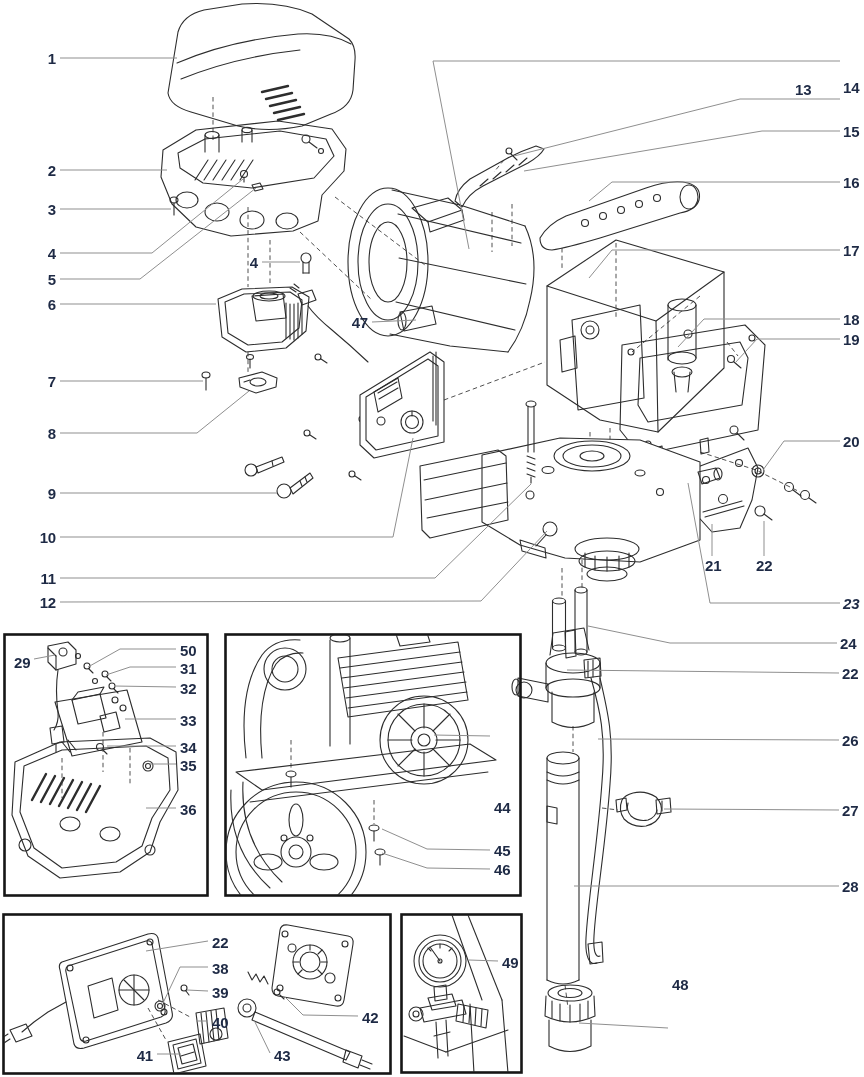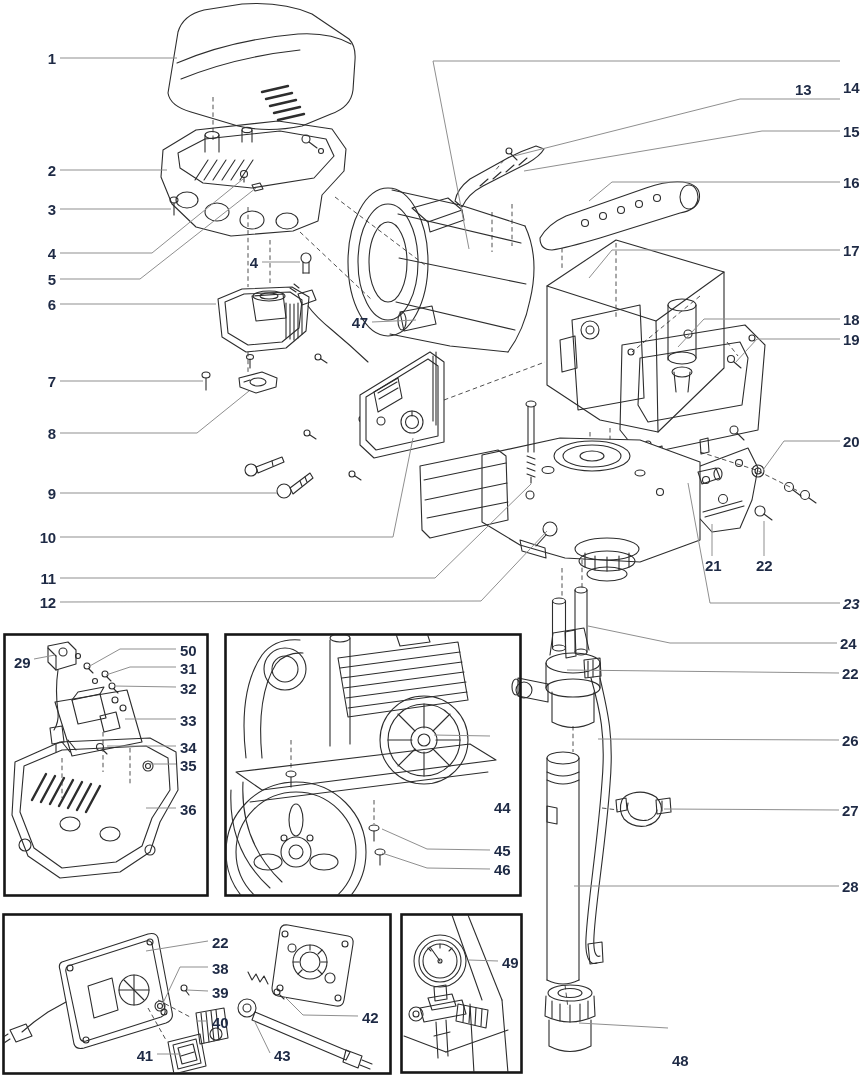--- a/index.html
+++ b/index.html
@@ -648,21 +648,21 @@
       <div class="callout" style="top: 339px; left: 843px;">19</div>
       <div class="callout" style="top: 441px; left: 843px;">20</div>
       <div class="callout" style="top: 565px; left: 705px;">21</div>
       <div class="callout" style="top: 565px; left: 756px;">22</div>
       <div class="callout" style="top: 603px; left: 843px; font-style: italic;">23</div>
       <div class="callout" style="top: 643px; left: 840px;">24</div>
       <div class="callout" style="top: 673px; left: 842px;">22</div>
       <div class="callout" style="top: 740px; left: 842px;">26</div>
       <div class="callout" style="top: 810px; left: 842px;">27</div>
       <div class="callout" style="top: 886px; left: 842px;">28</div>
-      <div class="callout" style="top: 1060px; left: 672px;">48</div>
+      <div class="callout" style="top: 984px; left: 672px;">48</div>
       <div class="callout" style="top: 662px; left: 14px;">29</div>
       <div class="callout" style="top: 650px; left: 180px;">50</div>
       <div class="callout" style="top: 668px; left: 180px;">31</div>
       <div class="callout" style="top: 688px; left: 180px;">32</div>
       <div class="callout" style="top: 720px; left: 180px;">33</div>
       <div class="callout" style="top: 747px; left: 180px;">34</div>
       <div class="callout" style="top: 765px; left: 180px;">35</div>
       <div class="callout" style="top: 809px; left: 180px;">36</div>
       <div class="callout" style="top: 779px; left: 494px; margin-top: 28px;">44</div>
       <div class="callout" style="top: 850px; left: 494px;">45</div>

